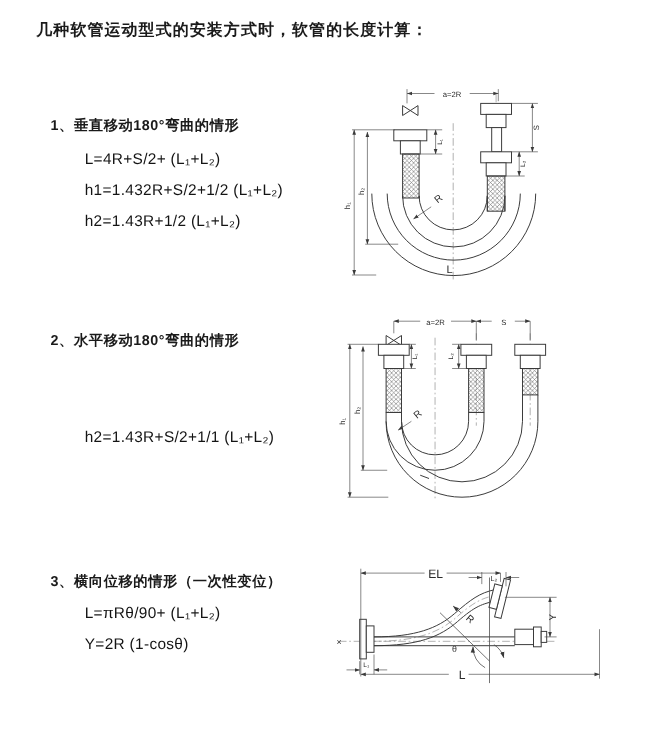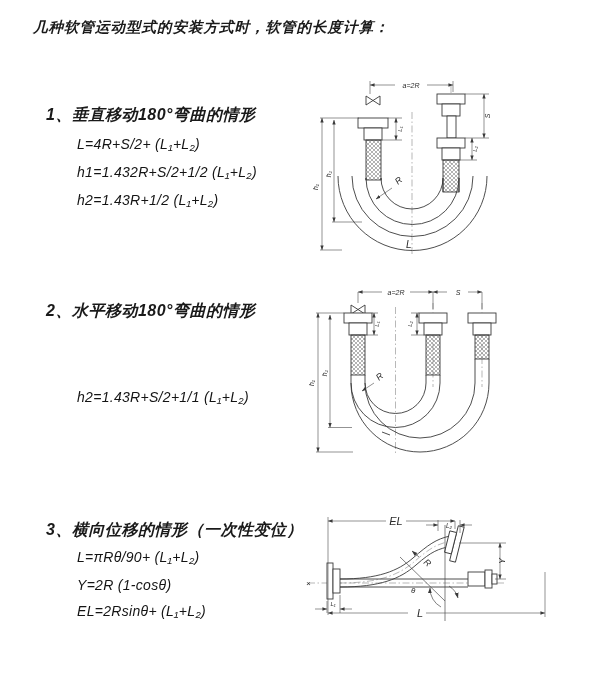--- a/index.html
+++ b/index.html
@@ -1,20 +1,20 @@
 <!DOCTYPE html>
 <html><head>
 <meta charset="utf-8">
 <style>
   html,body{margin:0;padding:0;background:#fff;}
   .sheet{position:relative;width:600px;height:634px;background:#ffffff;overflow:hidden;
-         font-family:"Liberation Sans","DejaVu Sans",sans-serif;color:#1a1a1a;font-style:italic;}
+         font-family:"Liberation Sans","DejaVu Sans",sans-serif;color:#1a1a1a;}
   .page-title{position:absolute;left:33px;top:18px;font-size:14.5px;font-weight:bold;
               letter-spacing:1px;white-space:nowrap;}
-  .sec-heading{position:absolute;font-size:16px;font-weight:bold;letter-spacing:0.5px;white-space:nowrap;}
+  .sec-heading{position:absolute;font-size:13px;font-weight:bold;letter-spacing:0.5px;white-space:nowrap;}
   .formula{position:absolute;left:77px;font-size:14px;letter-spacing:0.3px;white-space:nowrap;color:#141414;text-align:right;}
   svg{position:absolute;}
   svg text{font-family:"Liberation Sans","DejaVu Sans",sans-serif;fill:#2b2b2b;}
   .bottom-line{position:absolute;left:0;top:670px;width:600px;height:2px;background:#d9d9d9;}
 </style>
 </head>
 <body>
 
 <div class="sheet">
 
@@ -24,21 +24,20 @@
   <div class="formula" style="top:136px">L=4R+S/2+ (L₁+L₂)</div>
   <div class="formula" style="top:164px">h1=1.432R+S/2+1/2 (L₁+L₂)</div>
   <div class="formula" style="top:192px">h2=1.43R+1/2 (L₁+L₂)</div>
 
   <div class="sec-heading" style="left:46px;top:301px">2、水平移动180°弯曲的情形</div>
   <div class="formula" style="top:389px">h2=1.43R+S/2+1/1 (L₁+L₂)</div>
 
   <div class="sec-heading" style="left:46px;top:520px">3、横向位移的情形（一次性变位）</div>
   <div class="formula" style="top:549px">L=πRθ/90+ (L₁+L₂)</div>
   <div class="formula" style="top:577px">Y=2R (1-cosθ)</div>
-  <div class="formula" style="top:603px">EL=2Rsinθ+ (L₁+L₂)</div>
 
   <svg style="left:312px;top:72px" width="266" height="186" viewBox="0 0 266 186">
     <defs>
       <marker id="ar1" viewBox="0 0 10 10" refX="9.5" refY="5" markerWidth="8" markerHeight="8" orient="auto-start-reverse">
         <path d="M0,1.5 L10,5 L0,8.5 Z" fill="#3a3a3a"></path>
       </marker>
       <pattern id="ha1" width="4" height="4" patternUnits="userSpaceOnUse">
         <path d="M0,0 L4,4 M4,0 L0,4" stroke="#666" stroke-width="0.5"></path>
       </pattern>
     </defs>

